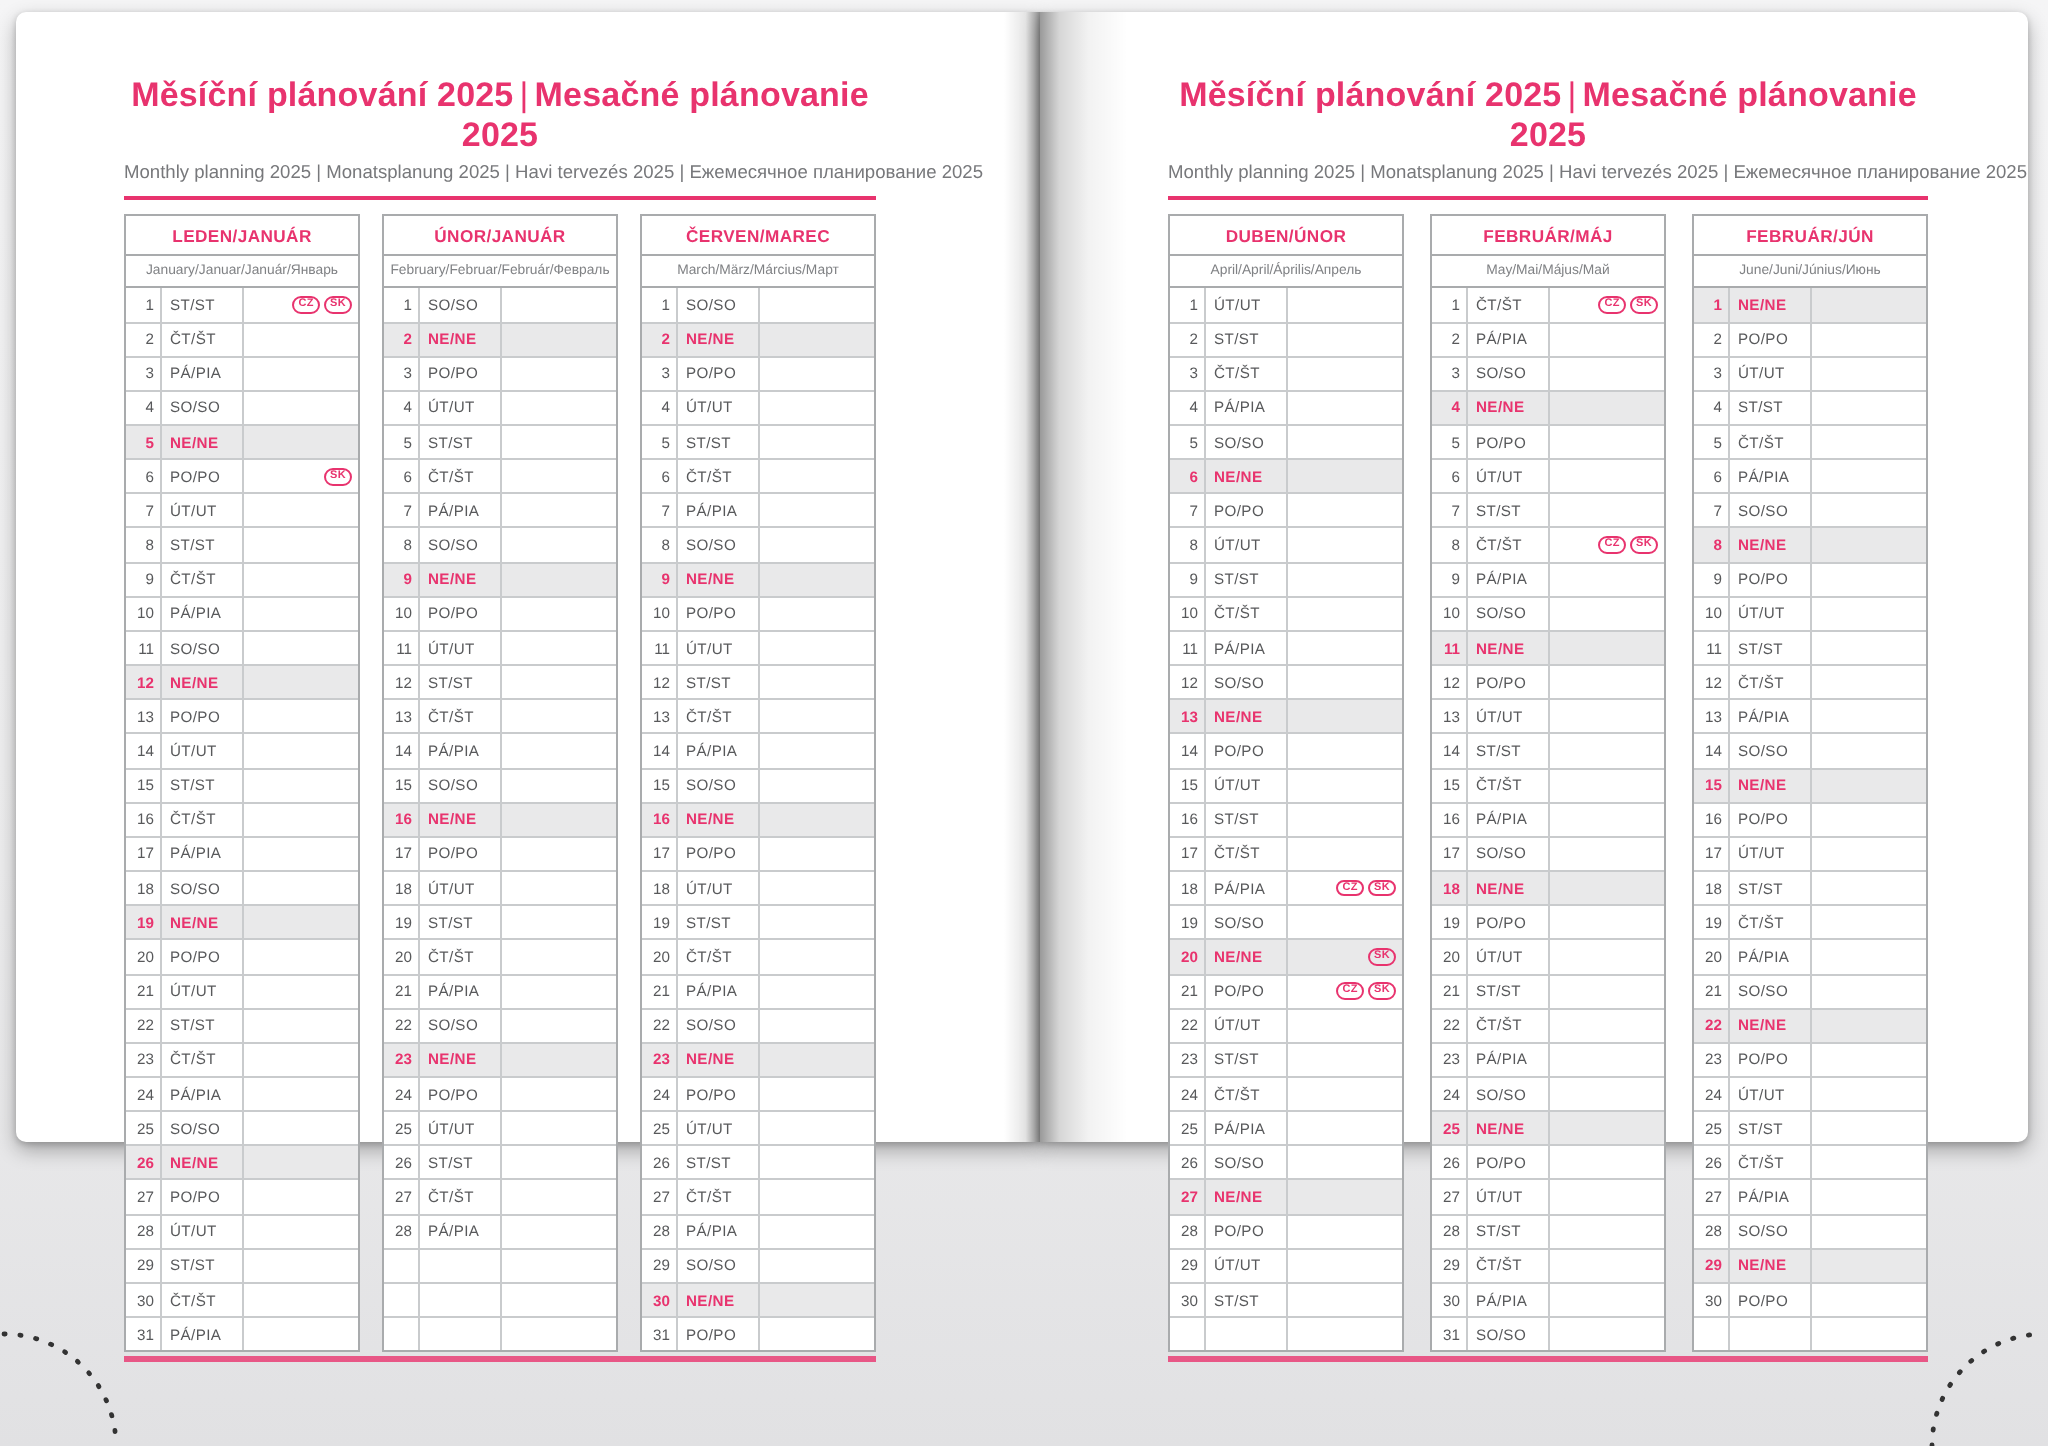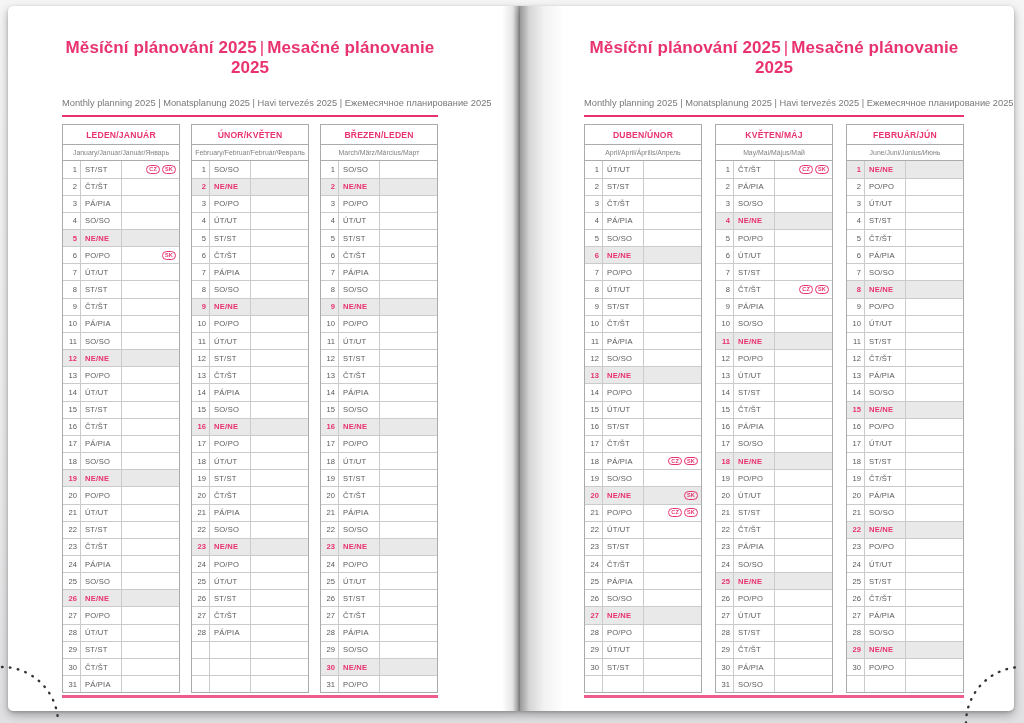--- a/index.html
+++ b/index.html
@@ -3,35 +3,35 @@
 <meta charset="utf-8">
 <style>
   :root{ --accent:#e8336e; --daytext:#58595b; --border-strong:#a9abad; --border-light:#c9cbcd; }
   *{box-sizing:border-box;}
   html,body{margin:0;padding:0;}
   body{
     width:1024px;height:723px;position:relative;overflow:hidden;
     background:linear-gradient(180deg,#f5f5f6 0%,#ededee 60%,#e1e1e3 100%);
     font-family:"Liberation Sans",sans-serif;
   }
-  .page{position:absolute;top:6px;height:705px;background:#fff;}
+  .page{position:absolute;top:6px;height:565px;background:#fff;}
   .page-left{left:8px;width:512px;border-radius:5px 0 0 5px;
     box-shadow:0 4px 10px rgba(0,0,0,0.30),0 1px 3px rgba(0,0,0,0.18);}
   .page-right{left:520px;width:494px;border-radius:0 5px 5px 0;
     box-shadow:0 4px 10px rgba(0,0,0,0.30),0 1px 3px rgba(0,0,0,0.18);}
   .page-content{position:relative;height:100%;}
   .page-left .page-content{padding:32px 82px 0 54px;}
   .page-right .page-content{padding:32px 50px 0 64px;}
   .gutter-shade-l{position:absolute;top:0;right:0;width:18px;height:100%;z-index:6;pointer-events:none;
     background:linear-gradient(90deg,rgba(0,0,0,0) 0%,rgba(0,0,0,0.10) 60%,rgba(0,0,0,0.42) 100%);}
   .gutter-shade-r{position:absolute;top:0;left:0;width:44px;height:100%;z-index:6;pointer-events:none;
     background:linear-gradient(90deg,rgba(0,0,0,0.40) 0%,rgba(0,0,0,0.16) 22%,rgba(0,0,0,0.05) 55%,rgba(0,0,0,0) 100%);}
   .title{margin:0;text-align:center;font-size:17px;font-weight:bold;color:var(--accent);letter-spacing:0.1px;}
   .title .sep{font-weight:400;padding:0 3px;}
-  .subtitle{margin-top:20px;text-align:right;font-size:9.3px;color:#77787b;white-space:nowrap;}
+  .subtitle{margin-top:3px;text-align:right;font-size:9.3px;color:#77787b;white-space:nowrap;}
   .rule{height:2.4px;background:var(--accent);}
   .rule-top{margin-top:7px;}
   .rule-bottom{margin-top:2px;opacity:0.8;}
   .months-grid{display:flex;justify-content:space-between;margin-top:7px;}
   .month{width:118px;border:1px solid var(--border-strong);background:#fff;}
   .mname{height:20px;display:flex;align-items:center;justify-content:center;
     font-size:8.6px;font-weight:bold;color:var(--accent);border-bottom:1px solid var(--border-strong);letter-spacing:0.2px;white-space:nowrap;}
   .mlangs{height:16px;display:flex;align-items:center;justify-content:center;
     font-size:6.9px;color:#808285;border-bottom:1px solid var(--border-strong);white-space:nowrap;}
   .mrows{display:flex;flex-direction:column;height:531px;}
@@ -221,21 +221,21 @@
               <span class="dnotes"></span>
             </div>
             <div class="mrow">
               <span class="dnum">31</span>
               <span class="dday">PÁ/PIA</span>
               <span class="dnotes"></span>
             </div>
           </div>
         </div>
         <div class="month">
-          <div class="mname">ÚNOR/KVĚTEN</div>
+          <div class="mname">ÚNOR/JANUÁR</div>
           <div class="mlangs">February/Februar/Február/Февраль</div>
           <div class="mrows">
             <div class="mrow">
               <span class="dnum">1</span>
               <span class="dday">SO/SO</span>
               <span class="dnotes"></span>
             </div>
             <div class="mrow sun">
               <span class="dnum">2</span>
               <span class="dday">NE/NE</span>
@@ -382,21 +382,21 @@
               <span class="dnotes"></span>
             </div>
             <div class="mrow blank">
               <span class="dnum"></span>
               <span class="dday"></span>
               <span class="dnotes"></span>
             </div>
           </div>
         </div>
         <div class="month">
-          <div class="mname">BŘEZEN/LEDEN</div>
+          <div class="mname">ČERVEN/MAREC</div>
           <div class="mlangs">March/März/Március/Март</div>
           <div class="mrows">
             <div class="mrow">
               <span class="dnum">1</span>
               <span class="dday">SO/SO</span>
               <span class="dnotes"></span>
             </div>
             <div class="mrow sun">
               <span class="dnum">2</span>
               <span class="dday">NE/NE</span>
@@ -726,21 +726,21 @@
               <span class="dnotes"></span>
             </div>
             <div class="mrow blank">
               <span class="dnum"></span>
               <span class="dday"></span>
               <span class="dnotes"></span>
             </div>
           </div>
         </div>
         <div class="month">
-          <div class="mname">KVĚTEN/MÁJ</div>
+          <div class="mname">FEBRUÁR/MÁJ</div>
           <div class="mlangs">May/Mai/Május/Май</div>
           <div class="mrows">
             <div class="mrow">
               <span class="dnum">1</span>
               <span class="dday">ČT/ŠT</span>
               <span class="dnotes">
                 <span class="badge">CZ</span>
                 <span class="badge">SK</span>
               </span>
             </div>

